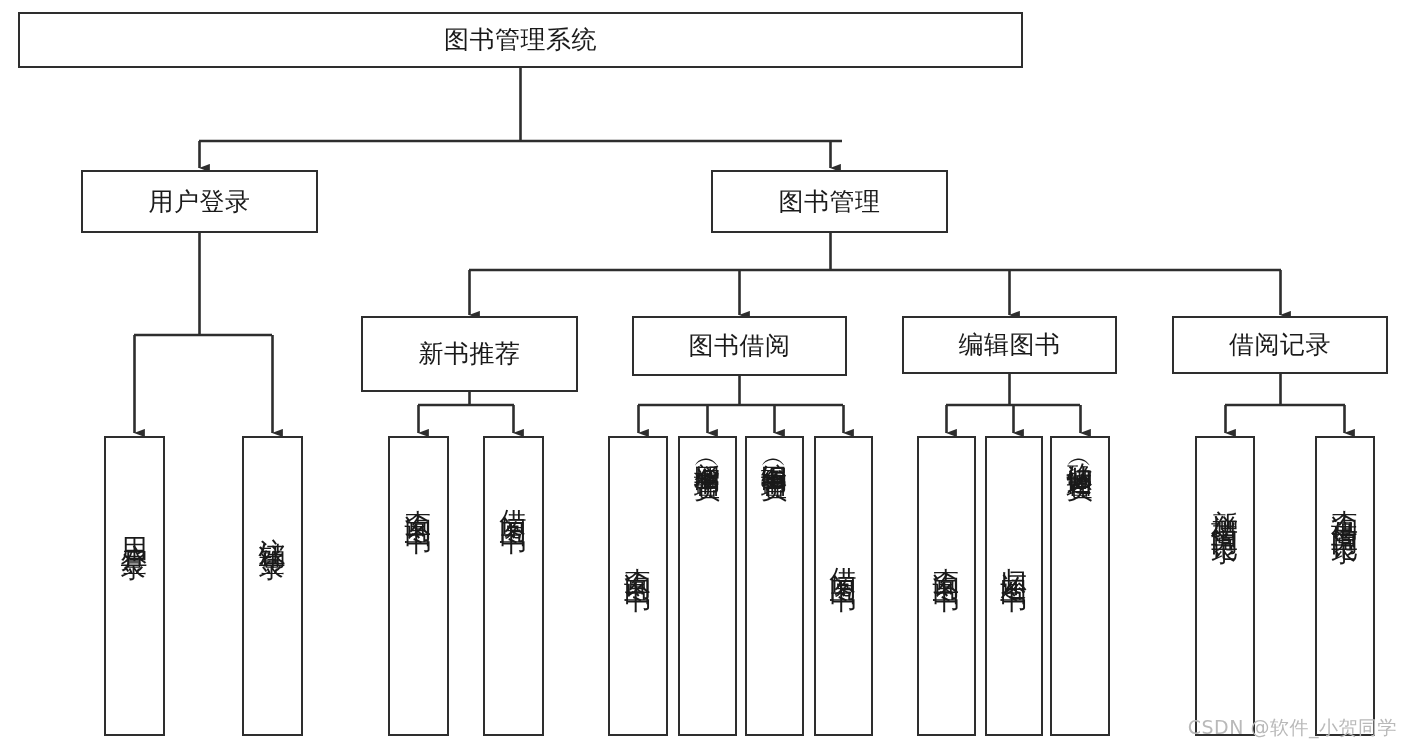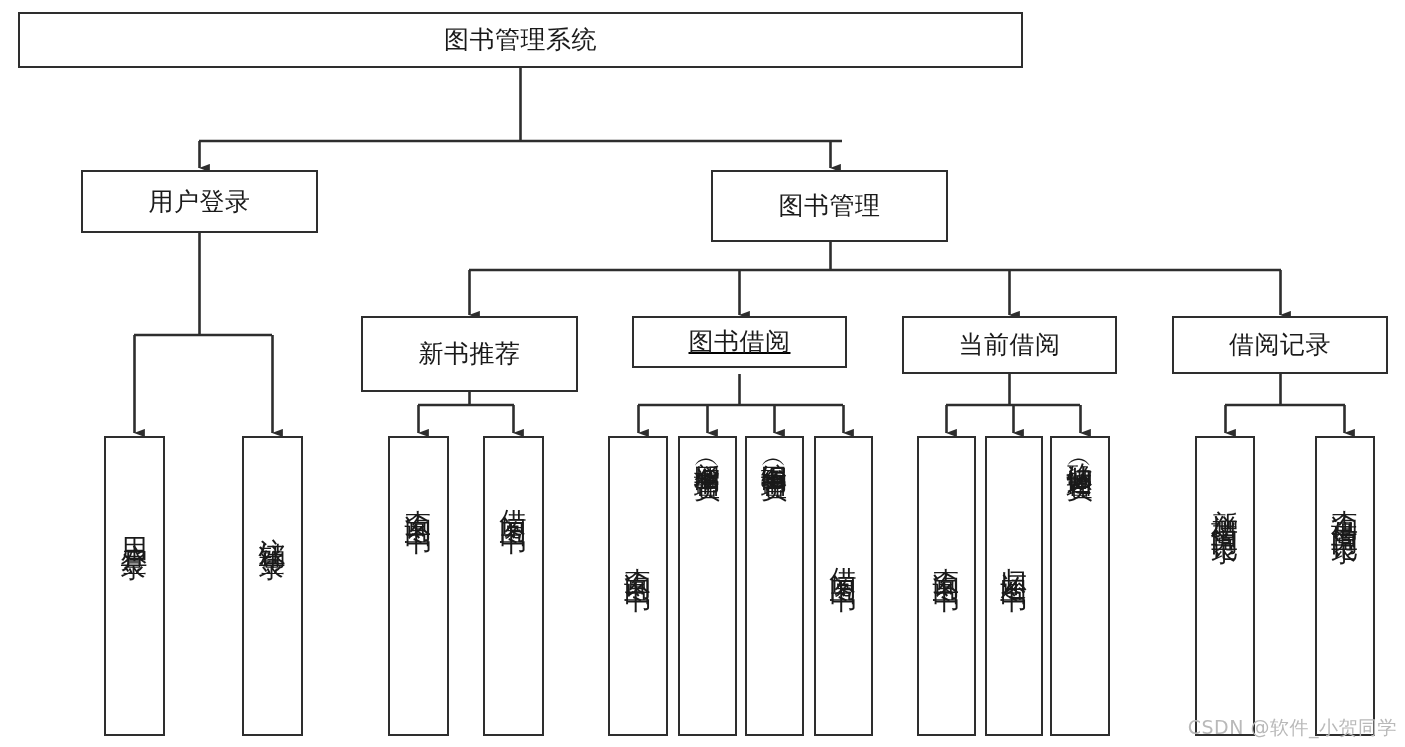--- a/index.html
+++ b/index.html
@@ -141,34 +141,34 @@
   </svg>
 
   <div class="node horiz" style="left:18px; top:12px; width:1005px; height:56px;">
     <span class="node-label">图书管理系统</span>
   </div>
 
   <div class="node horiz" style="left:81px; top:170px; width:237px; height:63px;">
     <span class="node-label">用户登录</span>
   </div>
 
-  <div class="node horiz" style="left:711px; top:170px; width:237px; height:72px;">
+  <div class="node horiz" style="left:711px; top:170px; width:237px; height:63px;">
     <span class="node-label">图书管理</span>
   </div>
 
   <div class="node horiz" style="left:361px; top:316px; width:217px; height:76px;">
     <span class="node-label">新书推荐</span>
   </div>
 
-  <div class="node horiz" style="left:632px; top:316px; width:215px; height:52px;text-decoration:underline;">
+  <div class="node horiz" style="left:632px; top:316px; width:215px; height:60px;">
     <span class="node-label">图书借阅</span>
   </div>
 
   <div class="node horiz" style="left:902px; top:316px; width:215px; height:58px;">
-    <span class="node-label">当前借阅</span>
+    <span class="node-label">编辑图书</span>
   </div>
 
   <div class="node horiz" style="left:1172px; top:316px; width:216px; height:58px;">
     <span class="node-label">借阅记录</span>
   </div>
 
   <div class="node vert mid-text" style="left:104px; top:436px; width:61px; height:300px;">
     <span class="node-label">用户登录</span>
   </div>
 

